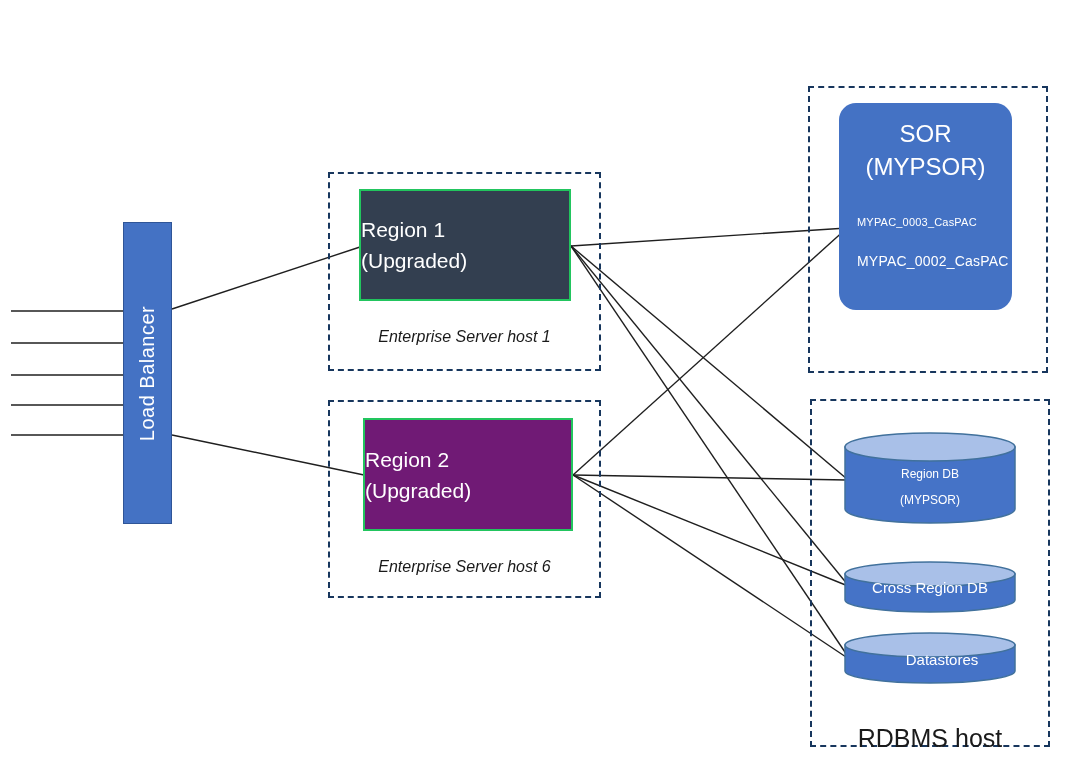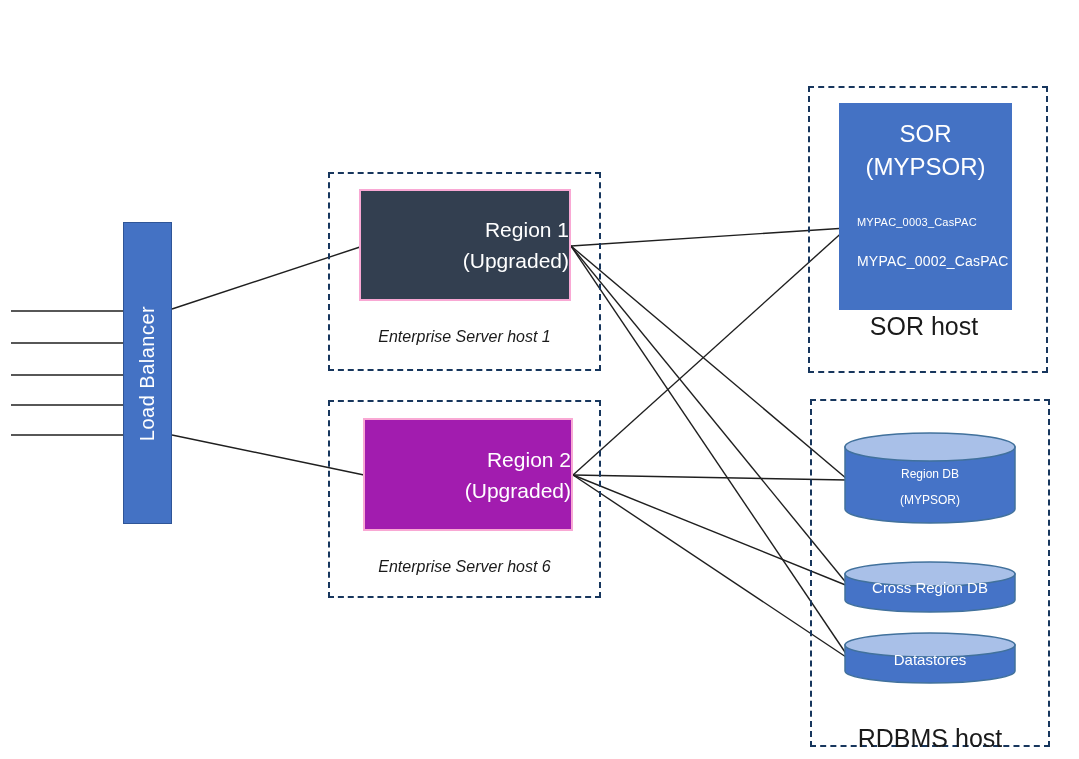--- a/index.html
+++ b/index.html
@@ -14,26 +14,26 @@
   }
   .lb{
     background:#4472C4;border:1px solid #2F5597;
     display:flex;align-items:center;justify-content:center;
   }
   .lb-text{
     transform:rotate(-90deg);white-space:nowrap;color:#ffffff;
     font-size:20px;letter-spacing:0.5px;
   }
   .region{
-    display:flex;flex-direction:column;align-items:flex-end;justify-content:center;
+    display:flex;flex-direction:column;align-items:flex-start;justify-content:center;
     color:#ffffff;font-size:21px;line-height:31px;text-align:center;
-    border:2px solid #f9a8d4;
+    border:2px solid #22c55e;
   }
   .region1{background:#333F50;}
-  .region2{background:#a21caf;}
+  .region2{background:#701a75;}
   .host-label{
     position:absolute;z-index:2;color:#1a1a1a;text-align:center;
   }
   .es-label{font-size:16px;font-style:italic;}
   .big-label{font-size:25px;}
   .sorbox{
     background:#4472C4;color:#ffffff;text-align:center;
   }
   .sor-title{position:absolute;top:14px;left:0;width:100%;font-size:24px;line-height:33px;}
   .sor-pac1{position:absolute;top:113px;left:18px;font-size:11px;letter-spacing:0.2px;}
@@ -100,34 +100,33 @@
   <div class="host-label es-label" style="left:328px;top:328px;width:273px;">Enterprise Server host 1</div>
 
   <div class="box dashed" style="left:328px;top:400px;width:273px;height:198px;"></div>
   <div class="box region region2" style="left:363px;top:418px;width:210px;height:113px;">
     <span>Region 2</span>
     <span>(Upgraded)</span>
   </div>
   <div class="host-label es-label" style="left:328px;top:558px;width:273px;">Enterprise Server host 6</div>
 
   <div class="box dashed" style="left:808px;top:86px;width:240px;height:287px;"></div>
-  <div class="box sorbox" style="left:839px;top:103px;width:173px;height:207px;">
+  <div class="box sorbox" style="left:839px;top:103px;width:173px;height:207px;border-radius:17px;">
     <div class="sor-title">
       <div>SOR</div>
       <div>(MYPSOR)</div>
     </div>
     <div class="sor-pac1">MYPAC_0003_CasPAC</div>
     <div class="sor-pac2">MYPAC_0002_CasPAC</div>
   </div>
-  <div class="host-label big-label" style="left:808px;top:312px;width:232px;">SOR host</div>
 
   <div class="box dashed" style="left:810px;top:399px;width:240px;height:348px;"></div>
 
   <div class="cyl-label cyl-label-2l" style="left:845px;top:461px;width:170px;">
     <div>Region DB</div>
     <div>(MYPSOR)</div>
   </div>
   <div class="cyl-label cyl-label-1l" style="left:845px;top:579px;width:170px;">Cross Region DB</div>
-  <div class="cyl-label cyl-label-1l" style="left:845px;top:651px;width:170px;">Datastores</div>
+  <div class="cyl-label cyl-label-1l" style="left:845px;top:651px;width:170px;padding-left:12px;">Datastores</div>
 
   <div class="host-label big-label" style="left:810px;top:708px;width:240px;margin-top:16px;">RDBMS host</div>
 
 </div>
 
 </body></html>

